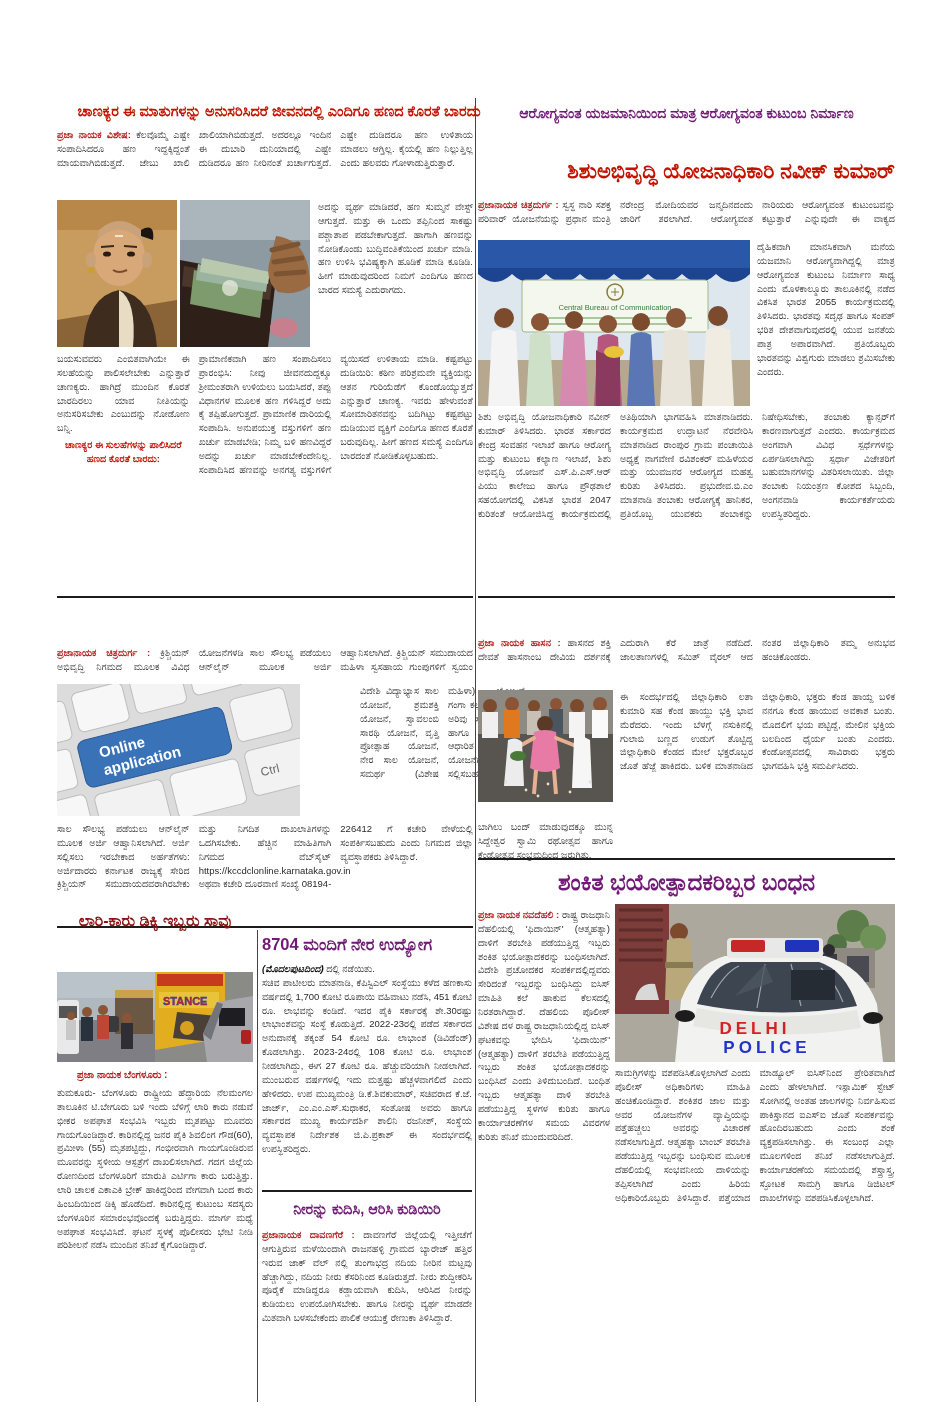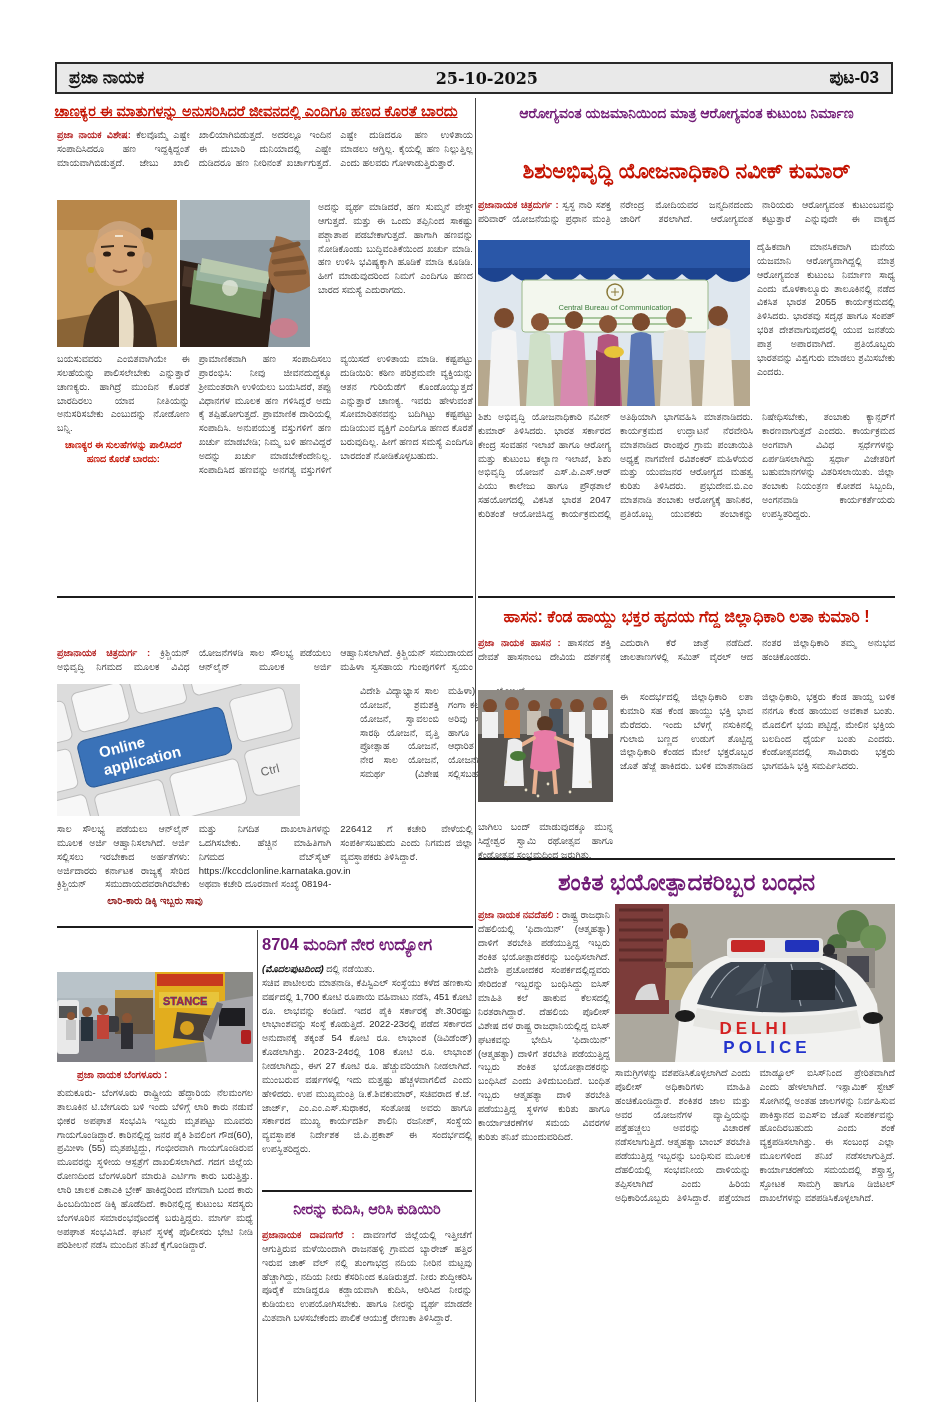--- a/index.html
+++ b/index.html
@@ -25,27 +25,22 @@
   .rule-h{background:#1c1c1c;}
   .rule-v{background:#444;}
   .ph{display:block;}
   svg{display:block;}
 </style>
 </head>
 <body>
 
 <div class="page">
 
-  <div class="abs mast" style="left:55px;top:62px;width:838px;height:32px;">
-    <span class="t">ಪ್ರಜಾ ನಾಯಕ</span>
-    <span class="d">25-10-2025</span>
-    <span class="t">ಪುಟ-03</span>
-  </div>
-
-  <div class="abs hl" style="left:48px;top:98px;width:416px;height:26px;font-size:14.5px;line-height:26px;text-decoration:underline;">ಚಾಣಕ್ಯರ ಈ ಮಾತುಗಳನ್ನು ಅನುಸರಿಸಿದರೆ ಜೀವನದಲ್ಲಿ ಎಂದಿಗೂ ಹಣದ ಕೊರತೆ ಬಾರದು</div>
+
+  <div class="abs hl" style="left:71px;top:98px;width:416px;height:26px;font-size:14.5px;line-height:26px;">ಚಾಣಕ್ಯರ ಈ ಮಾತುಗಳನ್ನು ಅನುಸರಿಸಿದರೆ ಜೀವನದಲ್ಲಿ ಎಂದಿಗೂ ಹಣದ ಕೊರತೆ ಬಾರದು</div>
 
   <div class="abs bt cols3" style="left:57px;top:128px;width:416px;height:70px;">
     <span class="byline">ಪ್ರಜಾ ನಾಯಕ ವಿಶೇಷ:</span>
     <span>ಕೆಲವೊಮ್ಮೆ ಎಷ್ಟೇ ಸಂಪಾದಿಸಿದರೂ ಹಣ ಇದ್ದಕ್ಕಿದ್ದಂತೆ ಮಾಯವಾಗಿಬಿಡುತ್ತದೆ. ಜೇಬು ಖಾಲಿ ಖಾಲಿಯಾಗಿಬಿಡುತ್ತದೆ. ಅದರಲ್ಲೂ ಇಂದಿನ ಈ ದುಬಾರಿ ದುನಿಯಾದಲ್ಲಿ ಎಷ್ಟೇ ದುಡಿದರೂ ಹಣ ನೀರಿನಂತೆ ಖರ್ಚಾಗುತ್ತದೆ. ಎಷ್ಟೇ ದುಡಿದರೂ ಹಣ ಉಳಿತಾಯ ಮಾಡಲು ಆಗ್ತಿಲ್ಲ. ಕೈಯಲ್ಲಿ ಹಣ ನಿಲ್ಲುತ್ತಿಲ್ಲ ಎಂದು ಹಲವರು ಗೋಳಾಡುತ್ತಿರುತ್ತಾರೆ.</span>
   </div>
 
   <div class="abs" style="left:57px;top:200px;width:253px;height:147px;display:flex;gap:3px;">
     <svg class="ph" width="120" height="147" viewBox="0 0 120 147">
       <rect width="120" height="147" fill="#c89b5e"></rect>
       <rect width="120" height="30" fill="#b8874a"></rect>
@@ -116,21 +111,21 @@
       <text x="196" y="112" font-size="12" fill="#6a6a6a" font-family="Liberation Sans,sans-serif">Ctrl</text>
     </g>
   </svg>
 
   <div class="abs bt cols2" style="left:320px;top:684px;width:167px;height:132px;margin-left:40px;">ವಿದೇಶಿ ವಿದ್ಯಾಭ್ಯಾಸ ಸಾಲ ಯೋಜನೆ, ಶ್ರಮಶಕ್ತಿ ಯೋಜನೆ, ಸ್ವಾವಲಂಬಿ ಸಾರಥಿ ಯೋಜನೆ, ವೃತ್ತಿ ಪ್ರೋತ್ಸಾಹ ಯೋಜನೆ, ನೇರ ಸಾಲ ಯೋಜನೆ, ಸಮರ್ಥ (ವಿಶೇಷ ಮಹಿಳಾ) ಯೋಜನೆ, ಗಂಗಾ ಕಲ್ಯಾಣ ಯೋಜನೆ, ಅರಿವು ಸಾಲ ಯೋಜನೆ ಹಾಗೂ ಸಮುದಾಯ ಆಧಾರಿತ ಕೌಶಲ್ಯ ತರಬೇತಿ ಯೋಜನೆಗಳಿಗೆ ಅರ್ಜಿ ಸಲ್ಲಿಸಬಹುದು.</div>
 
   <div class="abs bt cols3" style="left:57px;top:822px;width:416px;height:100px;">ಸಾಲ ಸೌಲಭ್ಯ ಪಡೆಯಲು ಆನ್‌ಲೈನ್ ಮೂಲಕ ಅರ್ಜಿ ಆಹ್ವಾನಿಸಲಾಗಿದೆ. ಅರ್ಜಿ ಸಲ್ಲಿಸಲು ಇರಬೇಕಾದ ಅರ್ಹತೆಗಳು: ಅರ್ಜಿದಾರರು ಕರ್ನಾಟಕ ರಾಜ್ಯಕ್ಕೆ ಸೇರಿದ ಕ್ರಿಶ್ಚಿಯನ್ ಸಮುದಾಯದವರಾಗಿರಬೇಕು ಮತ್ತು ನಿಗದಿತ ದಾಖಲಾತಿಗಳನ್ನು ಒದಗಿಸಬೇಕು. ಹೆಚ್ಚಿನ ಮಾಹಿತಿಗಾಗಿ ನಿಗಮದ ವೆಬ್‌ಸೈಟ್ https://kccdclonline.karnataka.gov.in ಅಥವಾ ಕಚೇರಿ ದೂರವಾಣಿ ಸಂಖ್ಯೆ 08194-226412 ಗೆ ಕಚೇರಿ ವೇಳೆಯಲ್ಲಿ ಸಂಪರ್ಕಿಸಬಹುದು ಎಂದು ನಿಗಮದ ಜಿಲ್ಲಾ ವ್ಯವಸ್ಥಾಪಕರು ತಿಳಿಸಿದ್ದಾರೆ.</div>
 
   <div class="abs rule-h" style="left:57px;top:926px;width:416px;height:1.5px;"></div>
 
-  <div class="abs hl hl-maroon" style="left:57px;top:886px;width:196px;height:30px;font-size:10px;line-height:30px;">ಲಾರಿ-ಕಾರು ಡಿಕ್ಕಿ ಇಬ್ಬರು ಸಾವು</div>
+  <div class="abs hl hl-maroon" style="left:57px;top:906px;width:196px;height:30px;font-size:16px;line-height:30px;">ಲಾರಿ-ಕಾರು ಡಿಕ್ಕಿ ಇಬ್ಬರು ಸಾವು</div>
 
   <svg class="abs ph" style="left:57px;top:972px;" width="196" height="90" viewBox="0 0 196 90">
     <rect width="98" height="90" fill="#aeb8be"></rect>
     <rect y="0" width="98" height="26" fill="#b9c3c9"></rect>
     <rect y="48" width="98" height="42" fill="#7e7e84"></rect>
     <rect x="0" y="28" width="22" height="54" rx="3" fill="#e9e9e9"></rect>
     <rect x="2" y="34" width="18" height="12" fill="#555"></rect>
     <rect x="58" y="18" width="38" height="44" fill="#6a5844"></rect>
     <rect x="58" y="18" width="38" height="8" fill="#caa24a"></rect>
     <rect x="42" y="44" width="20" height="16" rx="3" fill="#3a3a3e"></rect>
@@ -170,21 +165,21 @@
   <div class="abs hl hl-black" style="left:262px;top:1196px;width:210px;height:26px;font-size:14.5px;line-height:26px;">ನೀರನ್ನು ಕುದಿಸಿ, ಆರಿಸಿ ಕುಡಿಯಿರಿ</div>
   <div class="abs bt" style="left:262px;top:1228px;width:210px;height:170px;">
     <span class="byline">ಪ್ರಜಾನಾಯಕ ದಾವಣಗೆರೆ :</span>
     <span>ದಾವಣಗೆರೆ ಜಿಲ್ಲೆಯಲ್ಲಿ ಇತ್ತೀಚೆಗೆ ಆಗುತ್ತಿರುವ ಮಳೆಯಿಂದಾಗಿ ರಾಜನಹಳ್ಳಿ ಗ್ರಾಮದ ಬ್ಯಾರೇಜ್ ಹತ್ತಿರ ಇರುವ ಜಾಕ್ ವೆಲ್ ನಲ್ಲಿ ತುಂಗಾಭದ್ರ ನದಿಯ ನೀರಿನ ಮಟ್ಟವು ಹೆಚ್ಚಾಗಿದ್ದು, ನದಿಯ ನೀರು ಕೆಸರಿನಿಂದ ಕೂಡಿರುತ್ತದೆ. ನೀರು ಶುದ್ಧೀಕರಿಸಿ ಪೂರೈಕೆ ಮಾಡಿದ್ದರೂ ಕಡ್ಡಾಯವಾಗಿ ಕುದಿಸಿ, ಆರಿಸಿದ ನೀರನ್ನು ಕುಡಿಯಲು ಉಪಯೋಗಿಸಬೇಕು. ಹಾಗೂ ನೀರನ್ನು ವ್ಯರ್ಥ ಮಾಡದೇ ಮಿತವಾಗಿ ಬಳಸಬೇಕೆಂದು ಪಾಲಿಕೆ ಆಯುಕ್ತೆ ರೇಣುಕಾ ತಿಳಿಸಿದ್ದಾರೆ.</span>
   </div>
 
   <div class="abs rule-v" style="left:475px;top:98px;width:1px;height:1304px;"></div>
   <div class="abs rule-v" style="left:257px;top:930px;width:1px;height:472px;"></div>
 
   <div class="abs hl hl-black" style="left:478px;top:100px;width:417px;height:26px;font-size:14px;line-height:26px;">ಆರೋಗ್ಯವಂತ ಯಜಮಾನಿಯಿಂದ ಮಾತ್ರ ಆರೋಗ್ಯವಂತ ಕುಟುಂಬ ನಿರ್ಮಾಣ</div>
-  <div class="abs hl" style="left:478px;top:154px;width:417px;height:34px;font-size:21px;line-height:34px;">ಶಿಶುಅಭಿವೃದ್ಧಿ ಯೋಜನಾಧಿಕಾರಿ ನವೀಕ್ ಕುಮಾರ್</div>
+  <div class="abs hl" style="left:478px;top:154px;width:417px;height:34px;font-size:21px;line-height:34px;text-align:right;">ಶಿಶುಅಭಿವೃದ್ಧಿ ಯೋಜನಾಧಿಕಾರಿ ನವೀಕ್ ಕುಮಾರ್</div>
 
   <div class="abs bt cols3" style="left:478px;top:198px;width:417px;height:40px;">
     <span class="byline">ಪ್ರಜಾನಾಯಕ ಚಿತ್ರದುರ್ಗ :</span>
     <span>ಸ್ವಸ್ಥ ನಾರಿ ಸಶಕ್ತ ಪರಿವಾರ್ ಯೋಜನೆಯನ್ನು ಪ್ರಧಾನ ಮಂತ್ರಿ ನರೇಂದ್ರ ಮೋದಿಯವರ ಜನ್ಮದಿನದಂದು ಜಾರಿಗೆ ತರಲಾಗಿದೆ. ಆರೋಗ್ಯವಂತ ನಾರಿಯರು ಆರೋಗ್ಯವಂತ ಕುಟುಂಬವನ್ನು ಕಟ್ಟುತ್ತಾರೆ ಎನ್ನುವುದೇ ಈ ವಾಕ್ಯದ ಭಾವಾರ್ಥವಾಗಿದೆ.</span>
   </div>
 
   <svg class="abs ph" style="left:478px;top:240px;" width="272" height="166" viewBox="0 0 272 166">
     <rect width="272" height="166" fill="#dfe7ee"></rect>
     <rect width="272" height="34" fill="#2a57a8"></rect>
     <path d="M0 34 Q17 50 34 34 Q51 50 68 34 Q85 50 102 34 Q119 50 136 34 Q153 50 170 34 Q187 50 204 34 Q221 50 238 34 Q255 50 272 34 L272 28 L0 28 Z" fill="#1d4490"></path>
@@ -213,21 +208,20 @@
       <ellipse cx="136" cy="112" rx="10" ry="6" fill="#e8c43a"></ellipse>
     </g>
   </svg>
 
   <div class="abs bt" style="left:757px;top:240px;width:138px;height:166px;">ದೈಹಿಕವಾಗಿ ಮಾನಸಿಕವಾಗಿ ಮನೆಯ ಯಜಮಾನಿ ಆರೋಗ್ಯವಾಗಿದ್ದಲ್ಲಿ ಮಾತ್ರ ಆರೋಗ್ಯವಂತ ಕುಟುಂಬ ನಿರ್ಮಾಣ ಸಾಧ್ಯ ಎಂದು ಮೊಳಕಾಲ್ಮೂರು ತಾಲೂಕಿನಲ್ಲಿ ನಡೆದ ವಿಕಸಿತ ಭಾರತ 2055 ಕಾರ್ಯಕ್ರಮದಲ್ಲಿ ತಿಳಿಸಿದರು. ಭಾರತವು ಸದೃಢ ಹಾಗೂ ಸಂಪತ್ ಭರಿತ ದೇಶವಾಗುವುದರಲ್ಲಿ ಯುವ ಜನತೆಯ ಪಾತ್ರ ಅಪಾರವಾಗಿದೆ. ಪ್ರತಿಯೊಬ್ಬರು ಭಾರತವನ್ನು ವಿಶ್ವಗುರು ಮಾಡಲು ಶ್ರಮಿಸಬೇಕು ಎಂದರು.</div>
 
   <div class="abs bt cols3" style="left:478px;top:410px;width:417px;height:182px;">ಶಿಶು ಅಭಿವೃದ್ಧಿ ಯೋಜನಾಧಿಕಾರಿ ನವೀನ್ ಕುಮಾರ್ ತಿಳಿಸಿದರು. ಭಾರತ ಸರ್ಕಾರದ ಕೇಂದ್ರ ಸಂವಹನ ಇಲಾಖೆ ಹಾಗೂ ಆರೋಗ್ಯ ಮತ್ತು ಕುಟುಂಬ ಕಲ್ಯಾಣ ಇಲಾಖೆ, ಶಿಶು ಅಭಿವೃದ್ಧಿ ಯೋಜನೆ ಎಸ್.ಪಿ.ಎಸ್.ಆರ್ ಪಿಯು ಕಾಲೇಜು ಹಾಗೂ ಪ್ರೌಢಶಾಲೆ ಸಹಯೋಗದಲ್ಲಿ ವಿಕಸಿತ ಭಾರತ 2047 ಕುರಿತಂತೆ ಆಯೋಜಿಸಿದ್ದ ಕಾರ್ಯಕ್ರಮದಲ್ಲಿ ಅತಿಥಿಯಾಗಿ ಭಾಗವಹಿಸಿ ಮಾತನಾಡಿದರು. ಕಾರ್ಯಕ್ರಮದ ಉದ್ಘಾಟನೆ ನೆರವೇರಿಸಿ ಮಾತನಾಡಿದ ರಾಂಪುರ ಗ್ರಾಮ ಪಂಚಾಯಿತಿ ಅಧ್ಯಕ್ಷೆ ನಾಗವೇಣಿ ರವಿಶಂಕರ್ ಮಹಿಳೆಯರ ಮತ್ತು ಯುವಜನರ ಆರೋಗ್ಯದ ಮಹತ್ವ ಕುರಿತು ತಿಳಿಸಿದರು. ಪ್ರಭುದೇವ.ಬಿ.ಎಂ ಮಾತನಾಡಿ ತಂಬಾಕು ಆರೋಗ್ಯಕ್ಕೆ ಹಾನಿಕರ, ಪ್ರತಿಯೊಬ್ಬ ಯುವಕರು ತಂಬಾಕನ್ನು ನಿಷೇಧಿಸಬೇಕು, ತಂಬಾಕು ಕ್ಯಾನ್ಸರ್‌ಗೆ ಕಾರಣವಾಗುತ್ತದೆ ಎಂದರು. ಕಾರ್ಯಕ್ರಮದ ಅಂಗವಾಗಿ ವಿವಿಧ ಸ್ಪರ್ಧೆಗಳನ್ನು ಏರ್ಪಡಿಸಲಾಗಿದ್ದು ಸ್ಪರ್ಧಾ ವಿಜೇತರಿಗೆ ಬಹುಮಾನಗಳನ್ನು ವಿತರಿಸಲಾಯಿತು. ಜಿಲ್ಲಾ ತಂಬಾಕು ನಿಯಂತ್ರಣ ಕೋಶದ ಸಿಬ್ಬಂದಿ, ಅಂಗನವಾಡಿ ಕಾರ್ಯಕರ್ತೆಯರು ಉಪಸ್ಥಿತರಿದ್ದರು.</div>
 
   <div class="abs rule-h" style="left:478px;top:596px;width:417px;height:1.5px;"></div>
 
-  <div class="abs hl" style="left:478px;top:604px;width:417px;height:26px;font-size:16px;line-height:26px;" actable="false">ಹಾಸನ: ಕೆಂಡ ಹಾಯ್ದು ಭಕ್ತರ ಹೃದಯ ಗೆದ್ದ ಜಿಲ್ಲಾಧಿಕಾರಿ ಲತಾ ಕುಮಾರಿ !</div>
 
   <div class="abs bt cols3" style="left:478px;top:636px;width:417px;height:50px;">
     <span class="byline">ಪ್ರಜಾ ನಾಯಕ ಹಾಸನ :</span>
     <span>ಹಾಸನದ ಶಕ್ತಿ ದೇವತೆ ಹಾಸನಾಂಬ ದೇವಿಯ ದರ್ಶನಕ್ಕೆ ಎದುರಾಗಿ ಕೆರೆ ಜಾತ್ರೆ ನಡೆದಿದೆ. ಜಾಲತಾಣಗಳಲ್ಲಿ ಸಮಿತ್ ವೈರಲ್ ಆದ ನಂತರ ಜಿಲ್ಲಾಧಿಕಾರಿ ತಮ್ಮ ಅನುಭವ ಹಂಚಿಕೊಂಡರು.</span>
   </div>
 
   <svg class="abs ph" style="left:478px;top:690px;" width="135" height="112" viewBox="0 0 135 112">
     <rect width="135" height="112" fill="#585450"></rect>
     <rect width="135" height="44" fill="#8e8a84"></rect>
     <circle cx="12" cy="16" r="7" fill="#7c4b2e"></circle>

